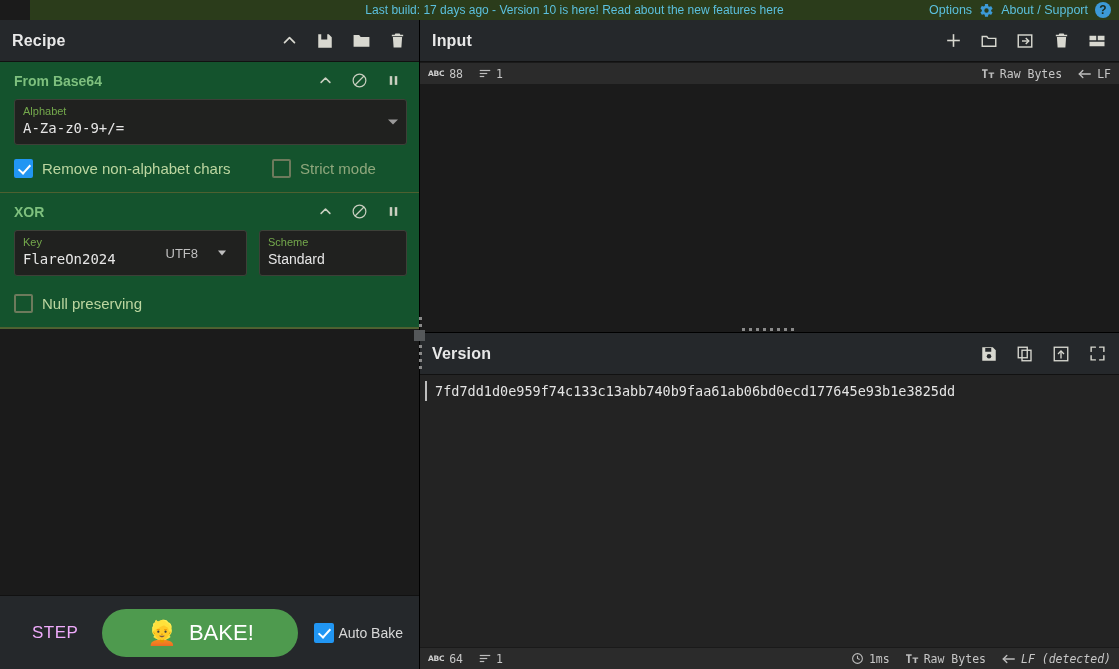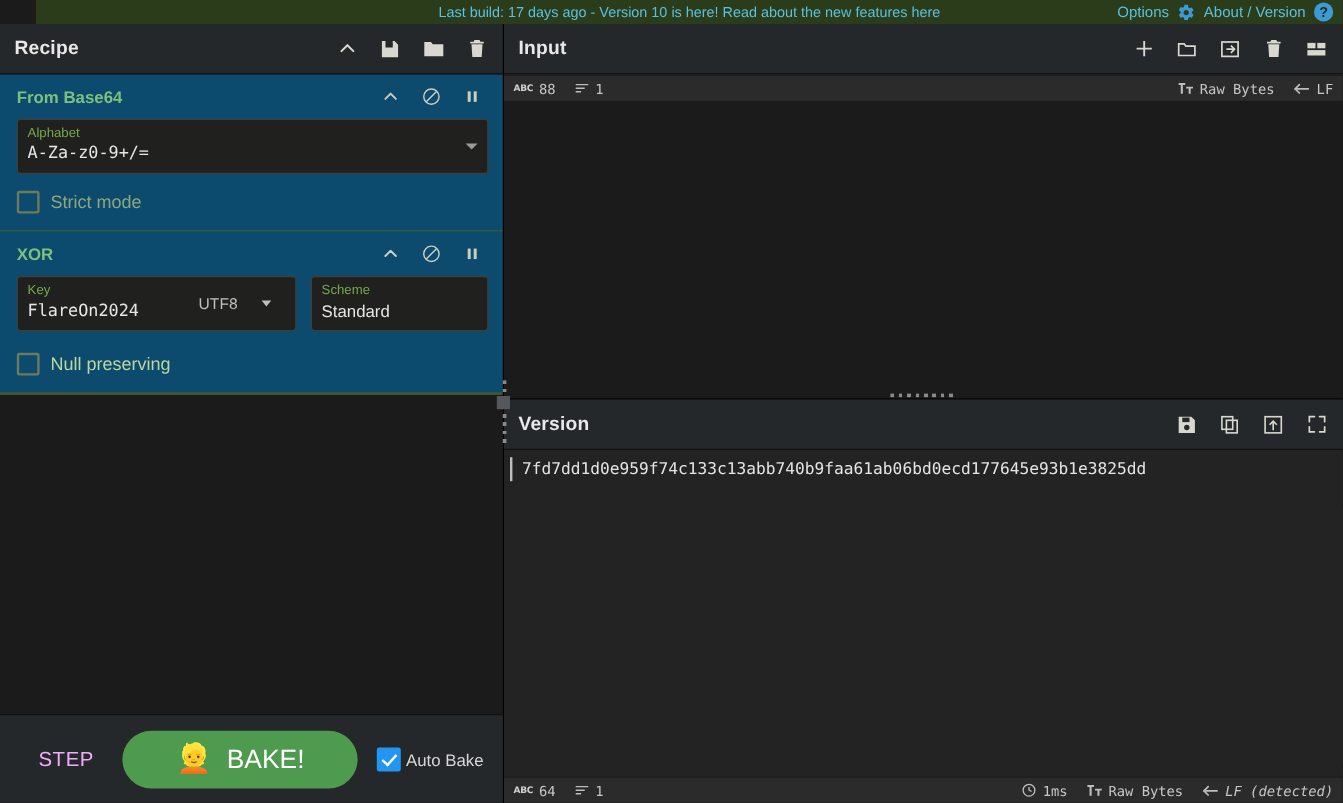--- a/index.html
+++ b/index.html
@@ -61,21 +61,21 @@
   }
   .title-bar h3 {
     font-size: 16px; font-weight: bold; color: #e8e8e8; letter-spacing: .2px;
   }
   .title-icons { margin-left: auto; display: flex; align-items: center; gap: 16px; }
   .ticon { width: 20px; height: 20px; display: flex; align-items: center; justify-content: center; cursor: pointer; color: #cfcfc8; }
   .ticon svg { display: block; }
 
   
   .recipe-list { flex: 1; overflow: hidden; background: #1b1b1b; position: relative; }
-  .operation { background: #0c4a6e; border-bottom: 1px solid #4d6030; }
+  .operation { background: #14532d; border-bottom: 1px solid #4d6030; }
   .op-title-row { display: flex; align-items: center; padding: 10px 12px 6px 14px; }
   .op-title { font-size: 14px; font-weight: bold; color: #7ec07e; }
   .op-icons { margin-left: auto; display: flex; align-items: center; gap: 18px; padding-right: 6px; }
   .op-ic { color: #c9cfc0; cursor: pointer; display: flex; align-items: center; }
   .op-args { padding: 4px 12px 14px 14px; }
 
   .arg-field {
     background: #20211f;
     border: 1px solid #3d4038;
     border-radius: 3px;
@@ -215,21 +215,21 @@
 
   <div class="banner">
     <div class="banner-center">Last build: 17 days ago - Version 10 is here! Read about the new features here</div>
     <div class="banner-right">
       <a>Options</a>
       <span class="gear">
         <svg width="15" height="15" viewBox="0 0 24 24" fill="#3c9ad6">
           <path d="M19.4 13a7.8 7.8 0 0 0 0-2l2.1-1.6a.5.5 0 0 0 .1-.6l-2-3.5a.5.5 0 0 0-.6-.2l-2.5 1a7.6 7.6 0 0 0-1.7-1L14.5 2a.5.5 0 0 0-.5-.4h-4a.5.5 0 0 0-.5.4l-.3 2.6a7.6 7.6 0 0 0-1.7 1l-2.5-1a.5.5 0 0 0-.6.2l-2 3.5a.5.5 0 0 0 .1.6L4.6 11a7.8 7.8 0 0 0 0 2l-2.1 1.6a.5.5 0 0 0-.1.6l2 3.5a.5.5 0 0 0 .6.2l2.5-1a7.6 7.6 0 0 0 1.7 1l.3 2.6a.5.5 0 0 0 .5.4h4a.5.5 0 0 0 .5-.4l.3-2.6a7.6 7.6 0 0 0 1.7-1l2.5 1a.5.5 0 0 0 .6-.2l2-3.5a.5.5 0 0 0-.1-.6zM12 15.5A3.5 3.5 0 1 1 15.5 12 3.5 3.5 0 0 1 12 15.5z"></path>
         </svg>
       </span>
-      <a>About / Version</a>
+      <a>About / Support</a>
       <span class="qmark">?</span>
     </div>
   </div>
 
   <div class="body-split">
 
     <div class="left-pane">
 
       <div class="title-bar">
         <h3>Recipe</h3>
@@ -283,20 +283,24 @@
               </span>
             </div>
           </div>
           <div class="op-args">
             <div class="arg-field">
               <div class="arg-label">Alphabet</div>
               <div class="arg-value">A-Za-z0-9+/=</div>
               <span class="caret-down"></span>
             </div>
             <div class="checkbox-row">
+              <div class="cb-group" style="width:258px">
+                <span class="cb checked"></span>
+                <span class="cb-label">Remove non-alphabet chars</span>
+              </div>
               <div class="cb-group">
                 <span class="cb"></span>
                 <span class="cb-label dim">Strict mode</span>
               </div>
             </div>
           </div>
         </div>
 
         <div class="operation">
           <div class="op-title-row">

